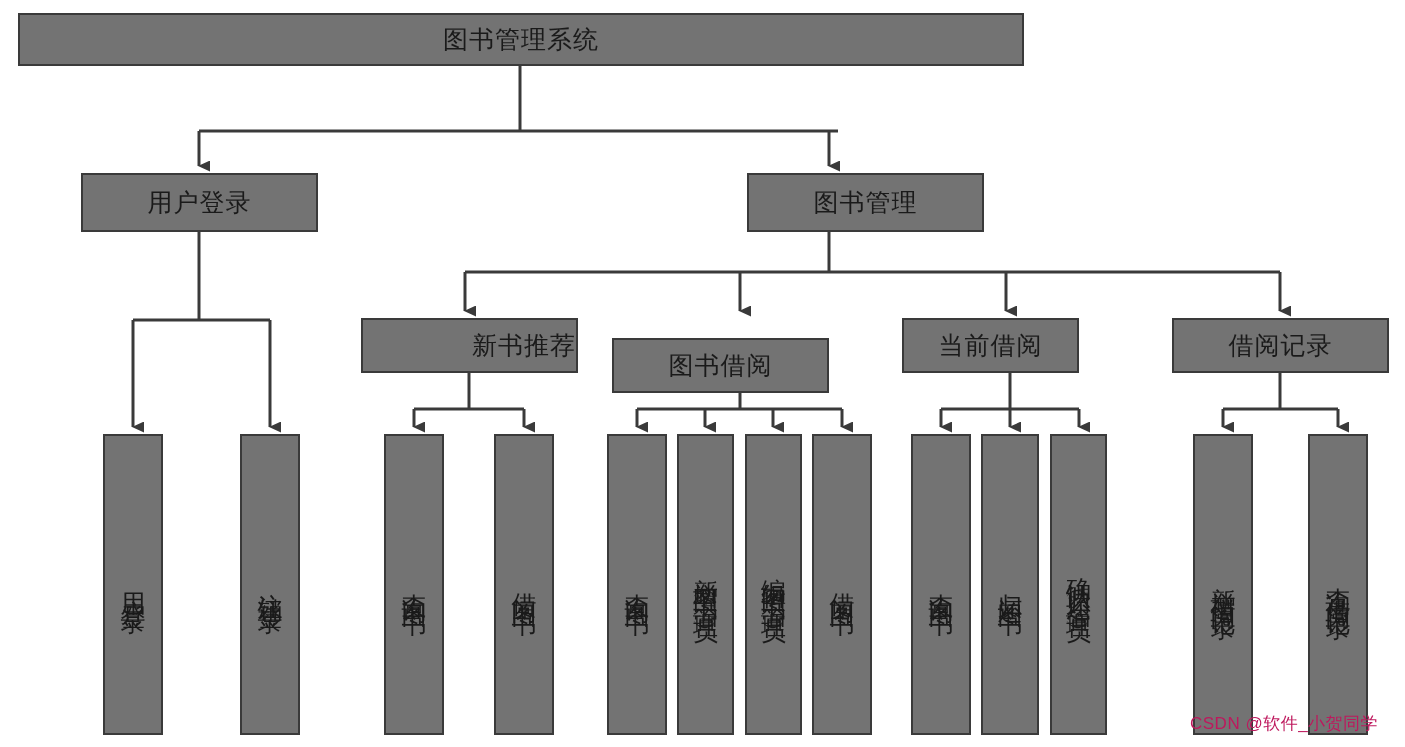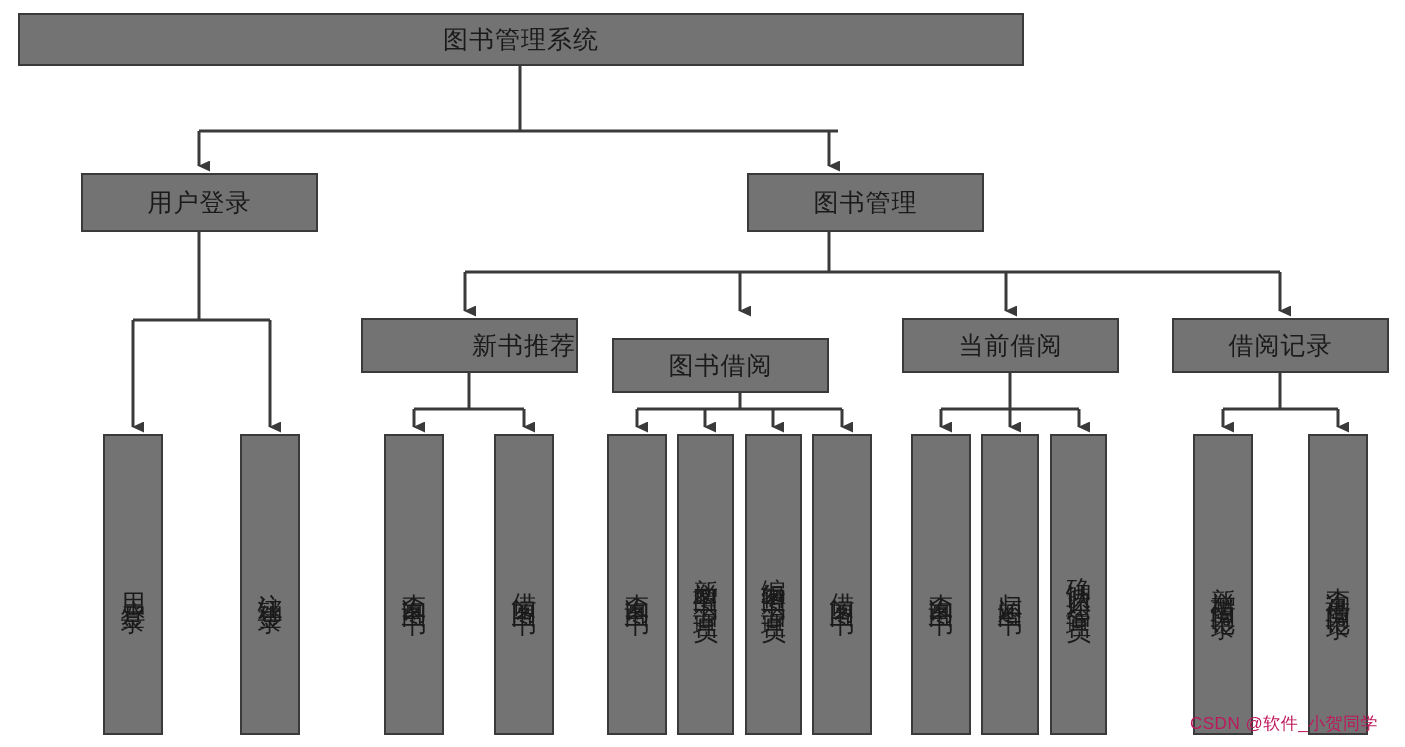--- a/index.html
+++ b/index.html
@@ -124,21 +124,21 @@
   <div class="node h-node" style="left:711px;top:173px;width:237px;height:59px;margin-left:36px;">
     <span class="lbl">图书管理</span>
   </div>
 
   <div class="node h-node" style="left:361px;top:318px;width:217px;height:55px;justify-content:flex-end;">
     <span class="lbl">新书推荐</span>
   </div>
   <div class="node h-node" style="left:612px;top:318px;width:217px;height:55px;margin-top:20px;">
     <span class="lbl">图书借阅</span>
   </div>
-  <div class="node h-node" style="left:902px;top:318px;width:217px;height:55px;">
+  <div class="node h-node" style="left:902px;top:318px;width:177px;height:55px;">
     <span class="lbl">当前借阅</span>
   </div>
   <div class="node h-node" style="left:1172px;top:318px;width:217px;height:55px;">
     <span class="lbl">借阅记录</span>
   </div>
 
   <div class="node v-node" style="left:103px;top:434px;width:60px;height:301px;">
     <span class="lbl">用户登录</span>
   </div>
   <div class="node v-node" style="left:240px;top:434px;width:60px;height:301px;">

